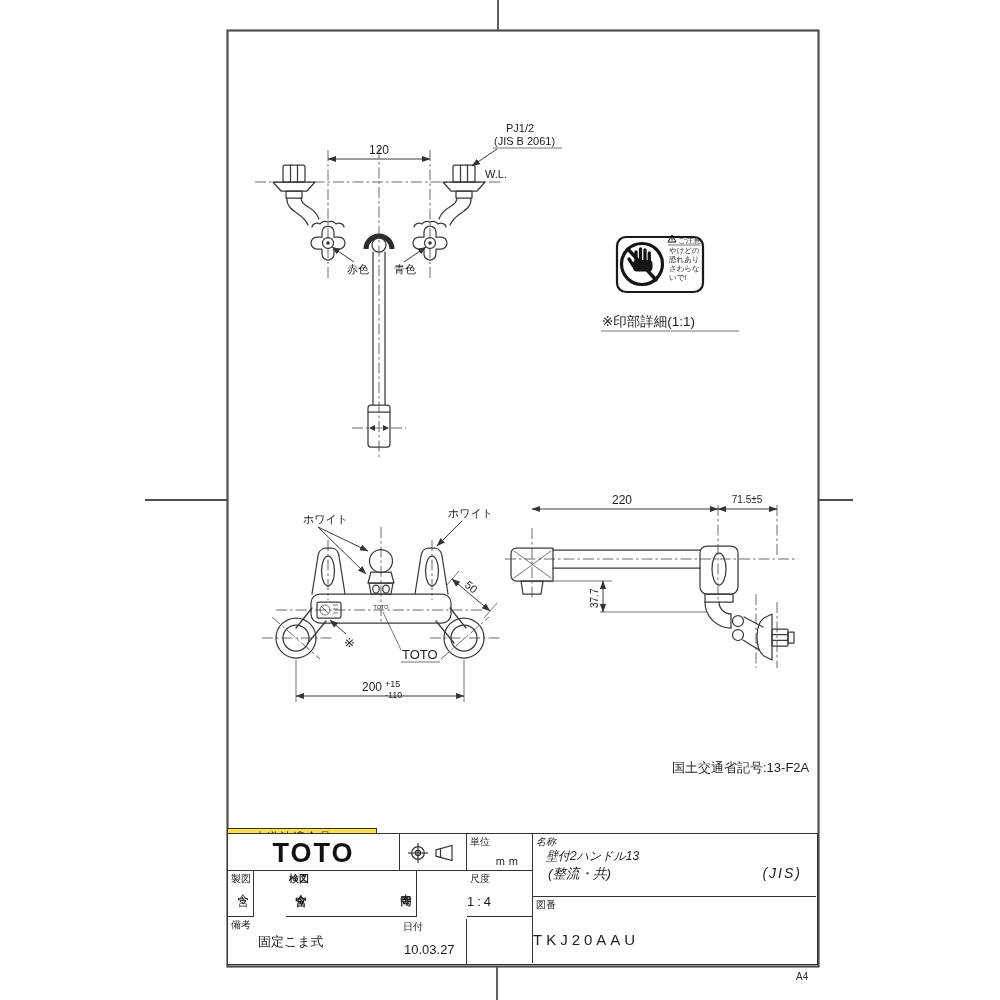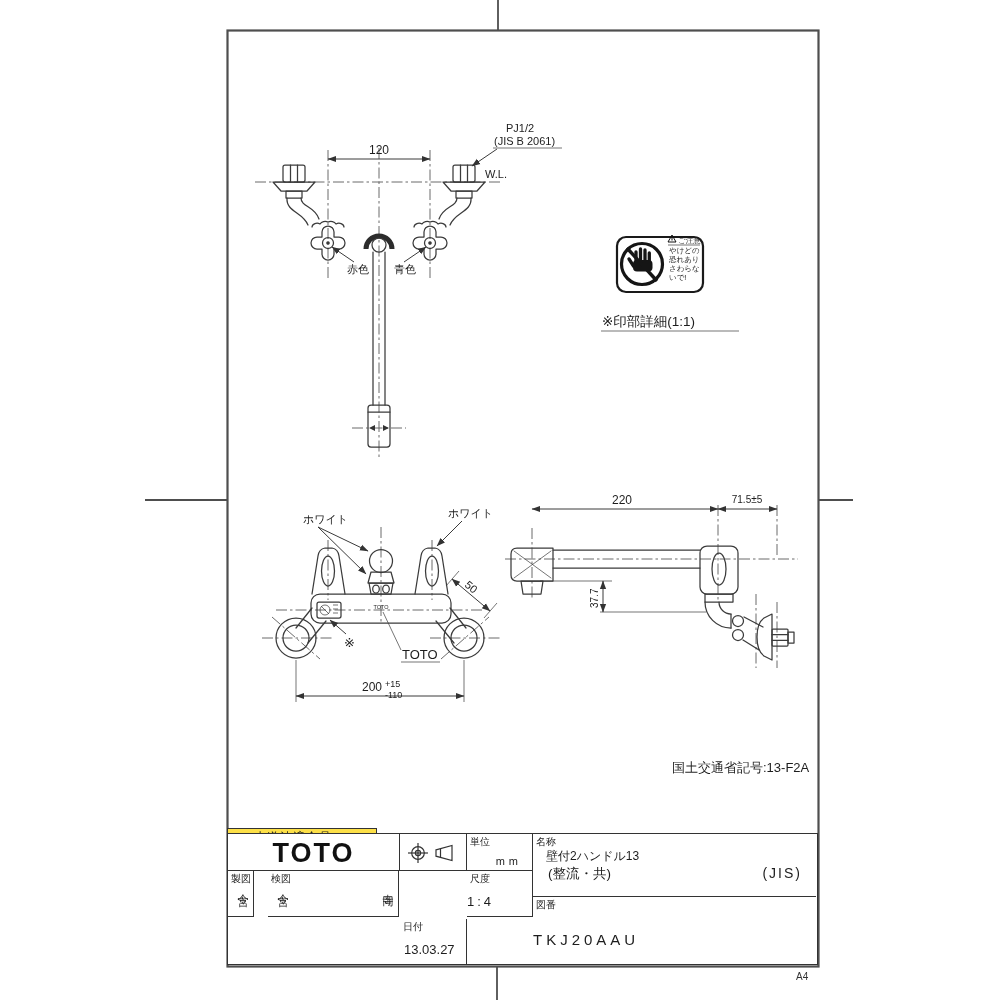--- a/index.html
+++ b/index.html
@@ -305,45 +305,49 @@
             <circle cx="17" cy="18" r="2.6"></circle>
         <path d="M35 14.8 L51 10.5 L51 25.5 L35 21.2 Z"></path>
         <line x1="39.5" y1="13.6" x2="39.5" y2="22.4"></line>
       </g>
     </svg>
   </div>
   <div class="cell br bb" style="left:239px;top:0;width:66px;height:37px;">
     <span class="cell-label">単位</span>
     <div style="position:absolute;right:10px;bottom:3px;font-size:11px;letter-spacing:4px;">mm</div>
   </div>
-  <div class="cell bb" style="left:305px;top:0;width:283px;height:63px;">
+  <div class="cell bb" style="left:305px;top:0;width:283px;height:63px;font-style:italic;">
     <span class="cell-label">名称</span>
     <div class="val13" style="position:absolute;left:13px;top:14px;font-size:12px;">壁付2ハンドル13</div>
     <div class="val13" style="position:absolute;left:15px;top:31px;font-size:13.5px;">(整流・共)</div>
     <div class="val13" style="position:absolute;right:14px;top:31px;font-size:14px;letter-spacing:2px;">(JIS)</div>
   </div>
 
   <div class="cell br bb" style="left:0;top:37px;width:26px;height:46px;">
     <span class="cell-label">製図</span>
     <div class="vtext" style="position:absolute;left:9px;top:14px;">今宮</div>
   </div>
-  <div class="cell br bb" style="left:40px;top:37px;width:131px;height:46px;">
+  <div class="cell br bb" style="left:58px;top:37px;width:131px;height:46px;font-weight:bold;">
     <span class="cell-label">検図</span>
     <div class="vtext" style="position:absolute;left:9px;top:14px;">今宮</div>
     <div class="vtext" style="position:absolute;right:5px;top:14px;">寺岡</div>
   </div>
   <div class="cell br bb" style="left:172px;top:37px;width:67px;height:46px;margin-top:48px;">
     <span class="cell-label">日付</span>
-    <div style="position:absolute;left:4px;bottom:7px;font-size:13px;">13.03.27</div>
+    <div style="position:absolute;left:4px;bottom:7px;font-size:13px;">10.03.27</div>
   </div>
   <div class="cell br bb" style="left:239px;top:37px;width:66px;height:46px;text-decoration:underline;">
     <span class="cell-label">尺度</span>
     <div style="position:absolute;left:0;right:0;bottom:7px;text-align:left;font-size:13px;letter-spacing:3px;">1:4</div>
   </div>
 
+  <div class="cell br" style="left:0;top:83px;width:305px;height:46px;">
+    <span class="cell-label">備考</span>
+    <div style="position:absolute;left:30px;top:16px;font-size:13px;">固定こま式</div>
+  </div>
   <div class="cell" style="left:305px;top:63px;width:283px;height:66px;">
     <span class="cell-label">図番</span>
     <div style="position:absolute;left:0;right:0;top:34px;text-align:left;font-size:15px;letter-spacing:4px;">TKJ20AAU</div>
   </div>
 </div>
 
 <div id="a4">A4</div>
 
 </div>
 

